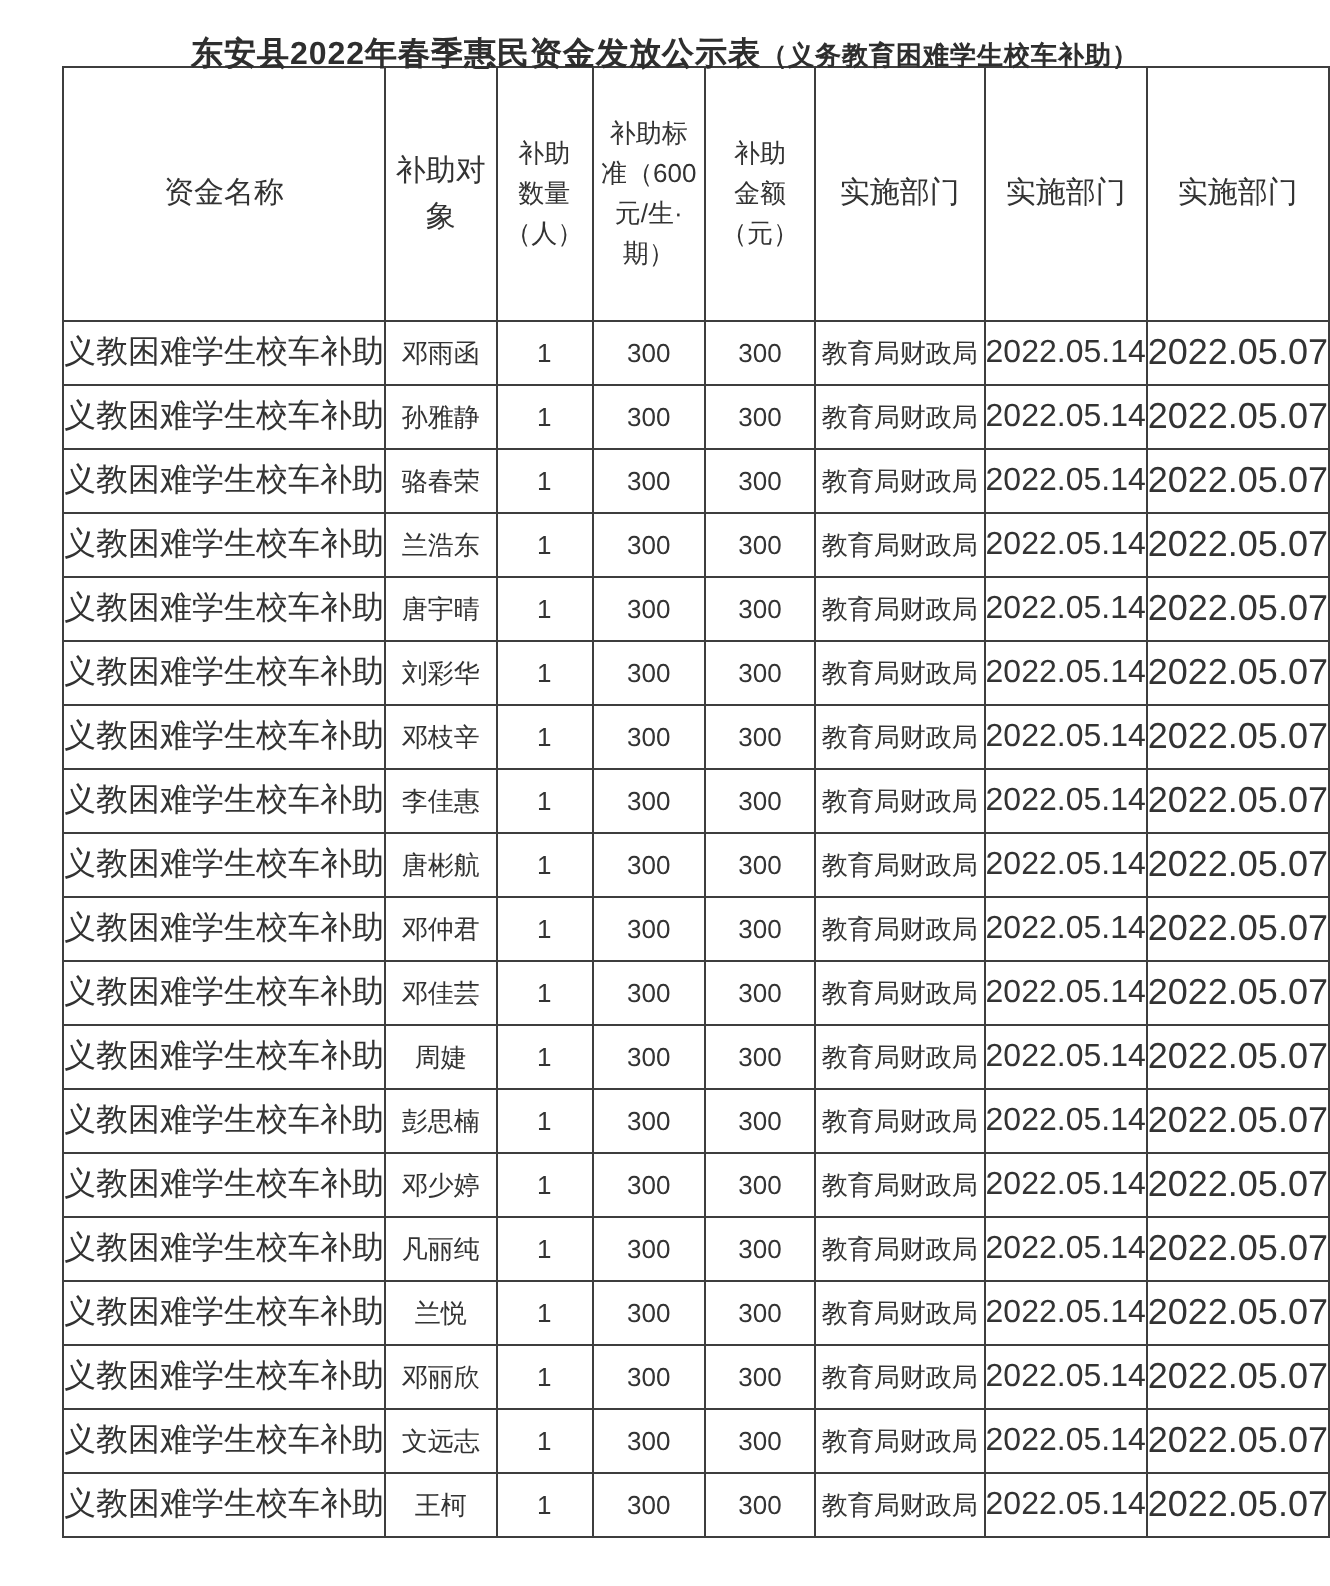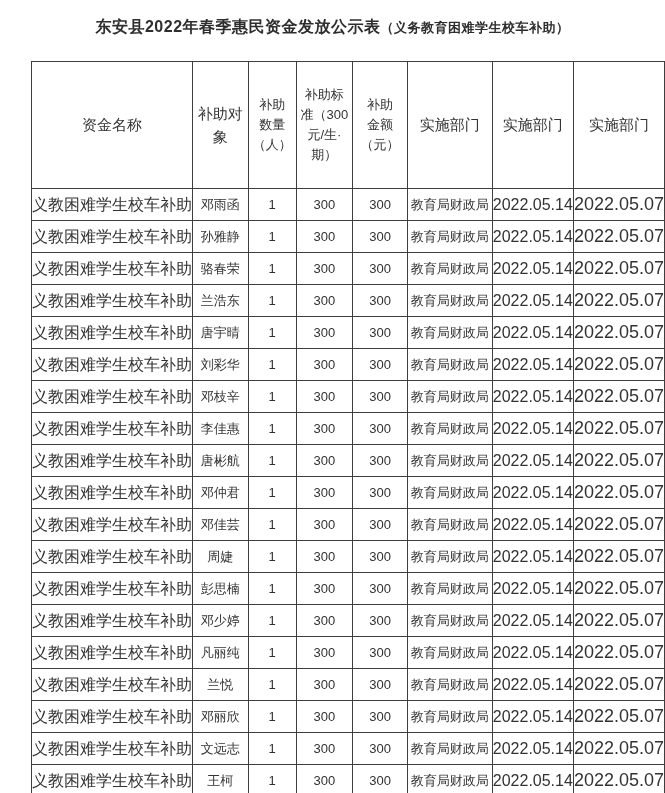--- a/index.html
+++ b/index.html
@@ -8,21 +8,21 @@
     background: #ffffff;
     width: 665px;
     height: 793px;
     overflow: hidden;
     font-family: "Liberation Sans", sans-serif;
     color: #333333;
   }
   .page-title {
     text-align: center;
     padding-top: 17px;
-    height: 60px;
+    height: 32px;
     box-sizing: border-box;
     white-space: nowrap;
   }
   .title-main {
     font-size: 16px;
     font-weight: bold;
     color: #2e2e2e;
     letter-spacing: 0.5px;
   }
   .title-sub {
@@ -88,21 +88,21 @@
   </colgroup>
   <thead>
     <tr>
       <th class="h-wide">资金名称</th>
       <th class="h-wide">补助对
 象</th>
       <th class="h-narrow">补助
 数量
 （人）</th>
       <th class="h-narrow">补助标
-准（300
+准（600
 元/生·
 期）</th>
       <th class="h-narrow">补助
 金额
 （元）</th>
       <th class="h-wide">实施部门</th>
       <th class="h-wide">实施部门</th>
       <th class="h-wide">实施部门</th>
     </tr>
   </thead>

